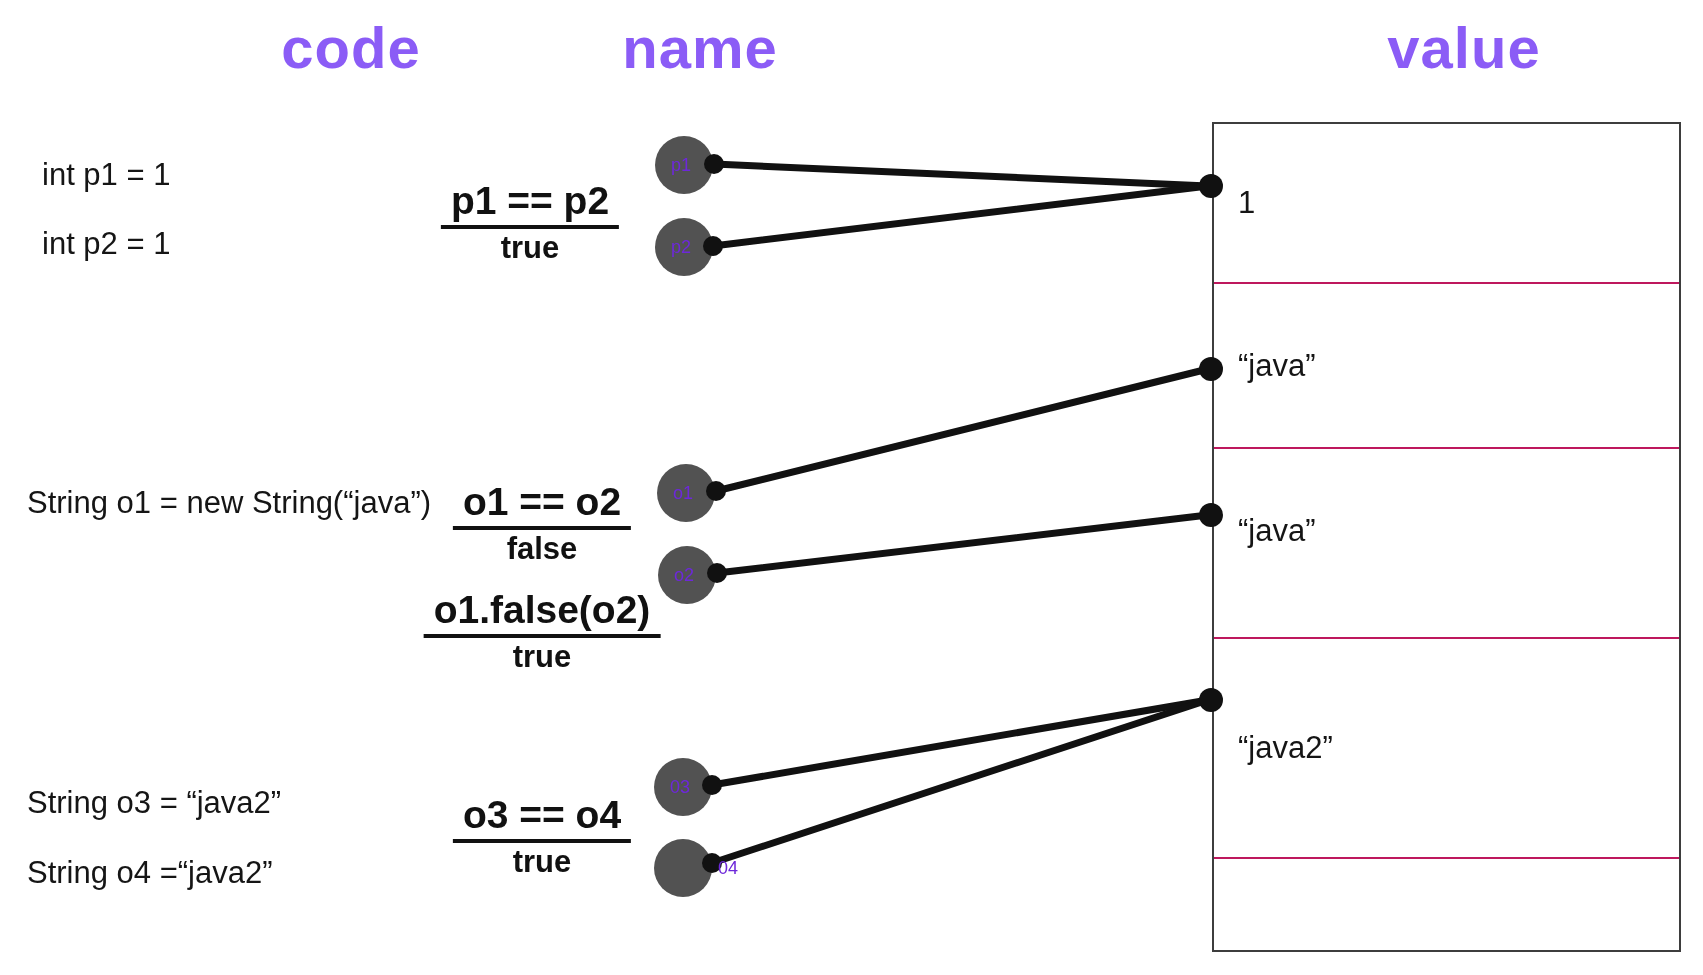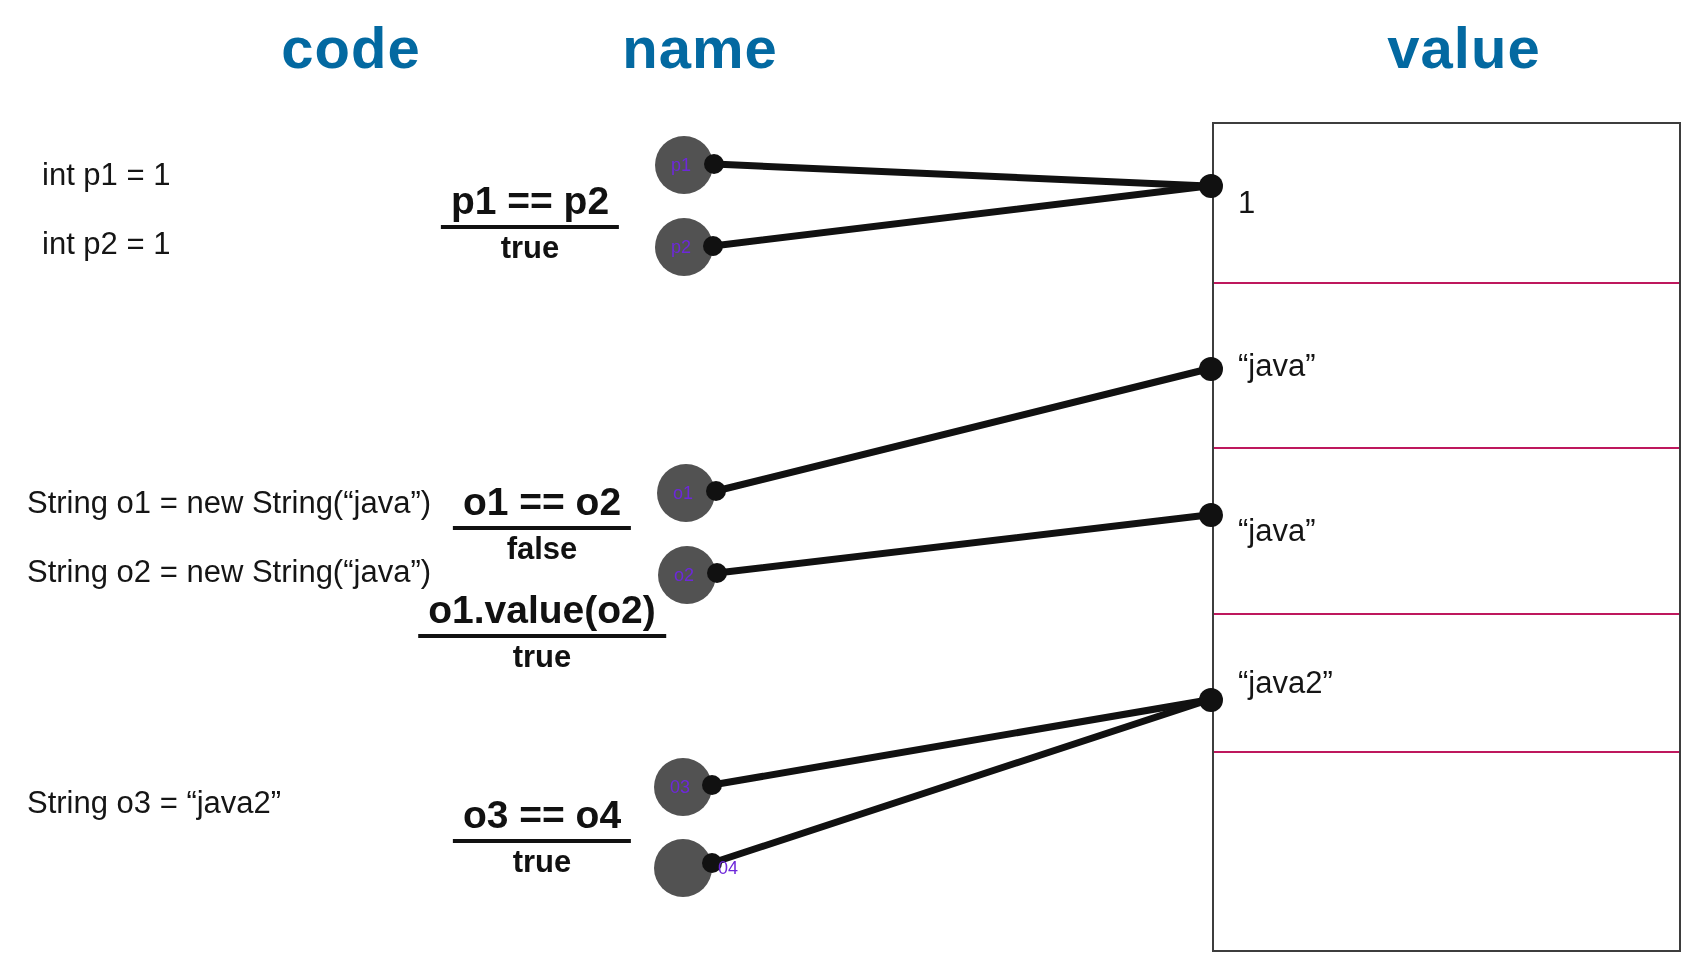--- a/index.html
+++ b/index.html
@@ -16,21 +16,21 @@
     font-family: "Liberation Sans", sans-serif;
   }
 
   
   .col-header {
     position: absolute;
     top: 14px;
     transform: translateX(-50%);
     font-size: 58px;
     font-weight: 700;
-    color: #0369a1;
+    color: #8b5cf6;
     letter-spacing: 1px;
     white-space: nowrap;
   }
   #hdr-code  { left: 351px; }
   #hdr-name  { left: 700px; }
   #hdr-value { left: 1440px; margin-left: 24px; }
 
   
   .code-line {
     position: absolute;
@@ -109,21 +109,21 @@
     align-items: center;
     padding-left: 24px;
     font-size: 31px;
     color: #151515;
     box-sizing: border-box;
   }
   .value-row + .value-row { border-top: 2px solid #be185d; }
   #vrow-0 { height: 158px; }
   #vrow-1 { height: 165px; }
   #vrow-2 { height: 166px; }
-  #vrow-3 { height: 138px; }
+  #vrow-3 { height: 220px; margin-top: 24px; }
   #vrow-4 { flex: 1; }
 
   
   #connector-layer {
     position: absolute;
     left: 0; top: 0;
     width: 1703px;
     height: 975px;
     z-index: 2;
     pointer-events: none;
@@ -134,33 +134,33 @@
 
 <div id="canvas">
 
   <div class="col-header" id="hdr-code">code</div>
   <div class="col-header" id="hdr-name">name</div>
   <div class="col-header" id="hdr-value">value</div>
 
   <div class="code-line" id="code-0">int p1 = 1</div>
   <div class="code-line" id="code-1">int p2 = 1</div>
   <div class="code-line" id="code-2">String o1 = new String(“java”)</div>
-  <div class="code-line" id="code-3">String o2 = new String(“java”)</div>
   <div class="code-line" id="code-4">String o3 = “java2”</div>
+  <div class="code-line" id="code-5">String o4 =“java2”</div>
 
   <div class="comparison" id="cmp-0">
     <span class="expr">p1 == p2</span>
     <div class="result">true</div>
   </div>
   <div class="comparison" id="cmp-1">
     <span class="expr">o1 == o2</span>
     <div class="result">false</div>
   </div>
   <div class="comparison" id="cmp-2">
-    <span class="expr">o1.value(o2)</span>
+    <span class="expr">o1.false(o2)</span>
     <div class="result">true</div>
   </div>
   <div class="comparison" id="cmp-3">
     <span class="expr">o3 == o4</span>
     <div class="result">true</div>
   </div>
 
   <div id="value-table">
     <div class="value-row" id="vrow-0">1</div>
     <div class="value-row" id="vrow-1">“java”</div>

